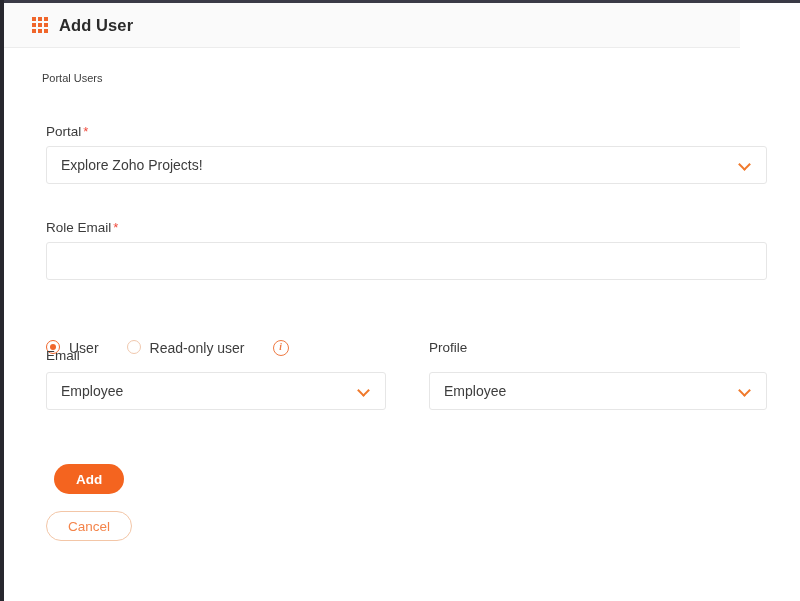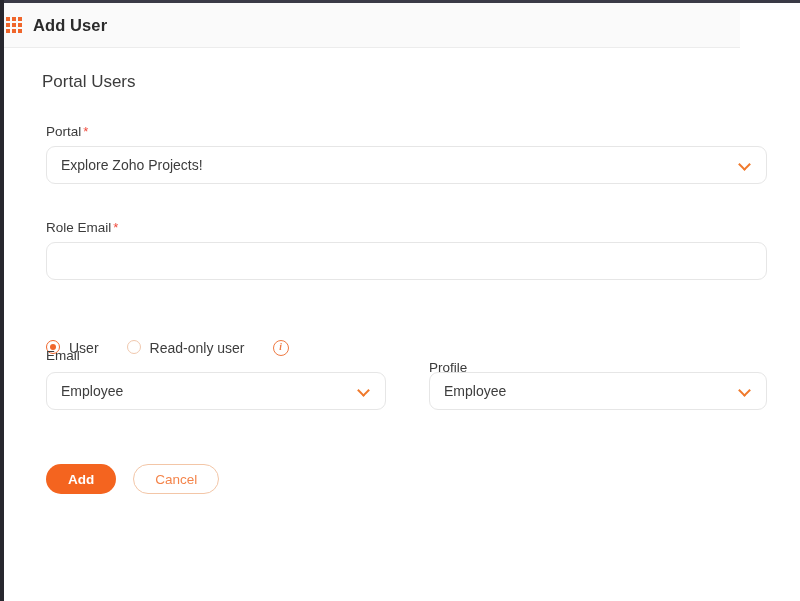--- a/index.html
+++ b/index.html
@@ -36,21 +36,21 @@
     position: absolute;
     top: 3px;
     left: 4px;
     width: 736px;
     height: 45px;
     background: #fafafa;
     border-bottom: 1px solid #ececec;
     box-sizing: border-box;
     display: flex;
     align-items: center;
-    padding-left: 2px;
+    padding-left: 28px;
   }
   .grid-icon {
     width: 16px;
     height: 16px;
     display: grid;
     grid-template-columns: repeat(3, 4px);
     grid-template-rows: repeat(3, 4px);
     gap: 2px;
     margin-right: 11px;
     flex: none;
@@ -81,21 +81,21 @@
   
   .tabs {
     position: absolute;
     top: 24px;
     left: 38px;
     display: flex;
     align-items: flex-end;
     gap: 26px;
   }
   .tab {
-    font-size: 17px;
+    font-size: 11px;
     color: #3c3c3c;
     padding-bottom: 9px;
     border-bottom: 2.5px solid transparent;
     cursor: pointer;
     white-space: nowrap;
     text-align: center;
   }
   .tab.active {
     font-weight: bold;
     color: #1c1c1c;
@@ -111,21 +111,21 @@
   .req {
     color: #f04a3c;
     font-size: 13px;
     margin-left: 2px;
   }
   .control {
     position: absolute;
     box-sizing: border-box;
     background: #fff;
     border: 1px solid #e6e6e6;
-    border-radius: 9px;
+    border-radius: 3px;
     display: flex;
     align-items: center;
     padding: 0 14px;
     font-size: 14px;
     color: #3d3d3d;
     cursor: pointer;
   }
   .control .val { flex: 1; }
   .chev {
     width: 13px;
@@ -210,20 +210,21 @@
   }
 
   
   .btn-row {
     position: absolute;
     left: 42px;
     top: 416px;
     display: flex;
     align-items: center;
     gap: 17px;
+    flex-direction: column;
   }
   .btn {
     box-sizing: border-box;
     height: 30px;
     border-radius: 15px;
     display: flex;
     align-items: center;
     justify-content: center;
     font-size: 13.5px;
     cursor: pointer;
@@ -297,21 +298,21 @@
   </div>
 
   <div class="field-label" style="left:42px; top:300px;">
     <span>Email</span>
   </div>
   <div class="control" style="left:42px; top:324px; width:340px; height:38px;">
     <span class="val">Employee</span>
     <span class="chev"></span>
   </div>
 
-  <div class="field-label" style="left:425px; top:312px;">
+  <div class="field-label" style="left:425px; top:292px;">
     <span>Profile</span>
   </div>
   <div class="control" style="left:425px; top:324px; width:338px; height:38px;">
     <span class="val">Employee</span>
     <span class="chev"></span>
   </div>
 
   <div class="btn-row">
     <div class="btn btn-primary">Add</div>
     <div class="btn btn-secondary">Cancel</div>

